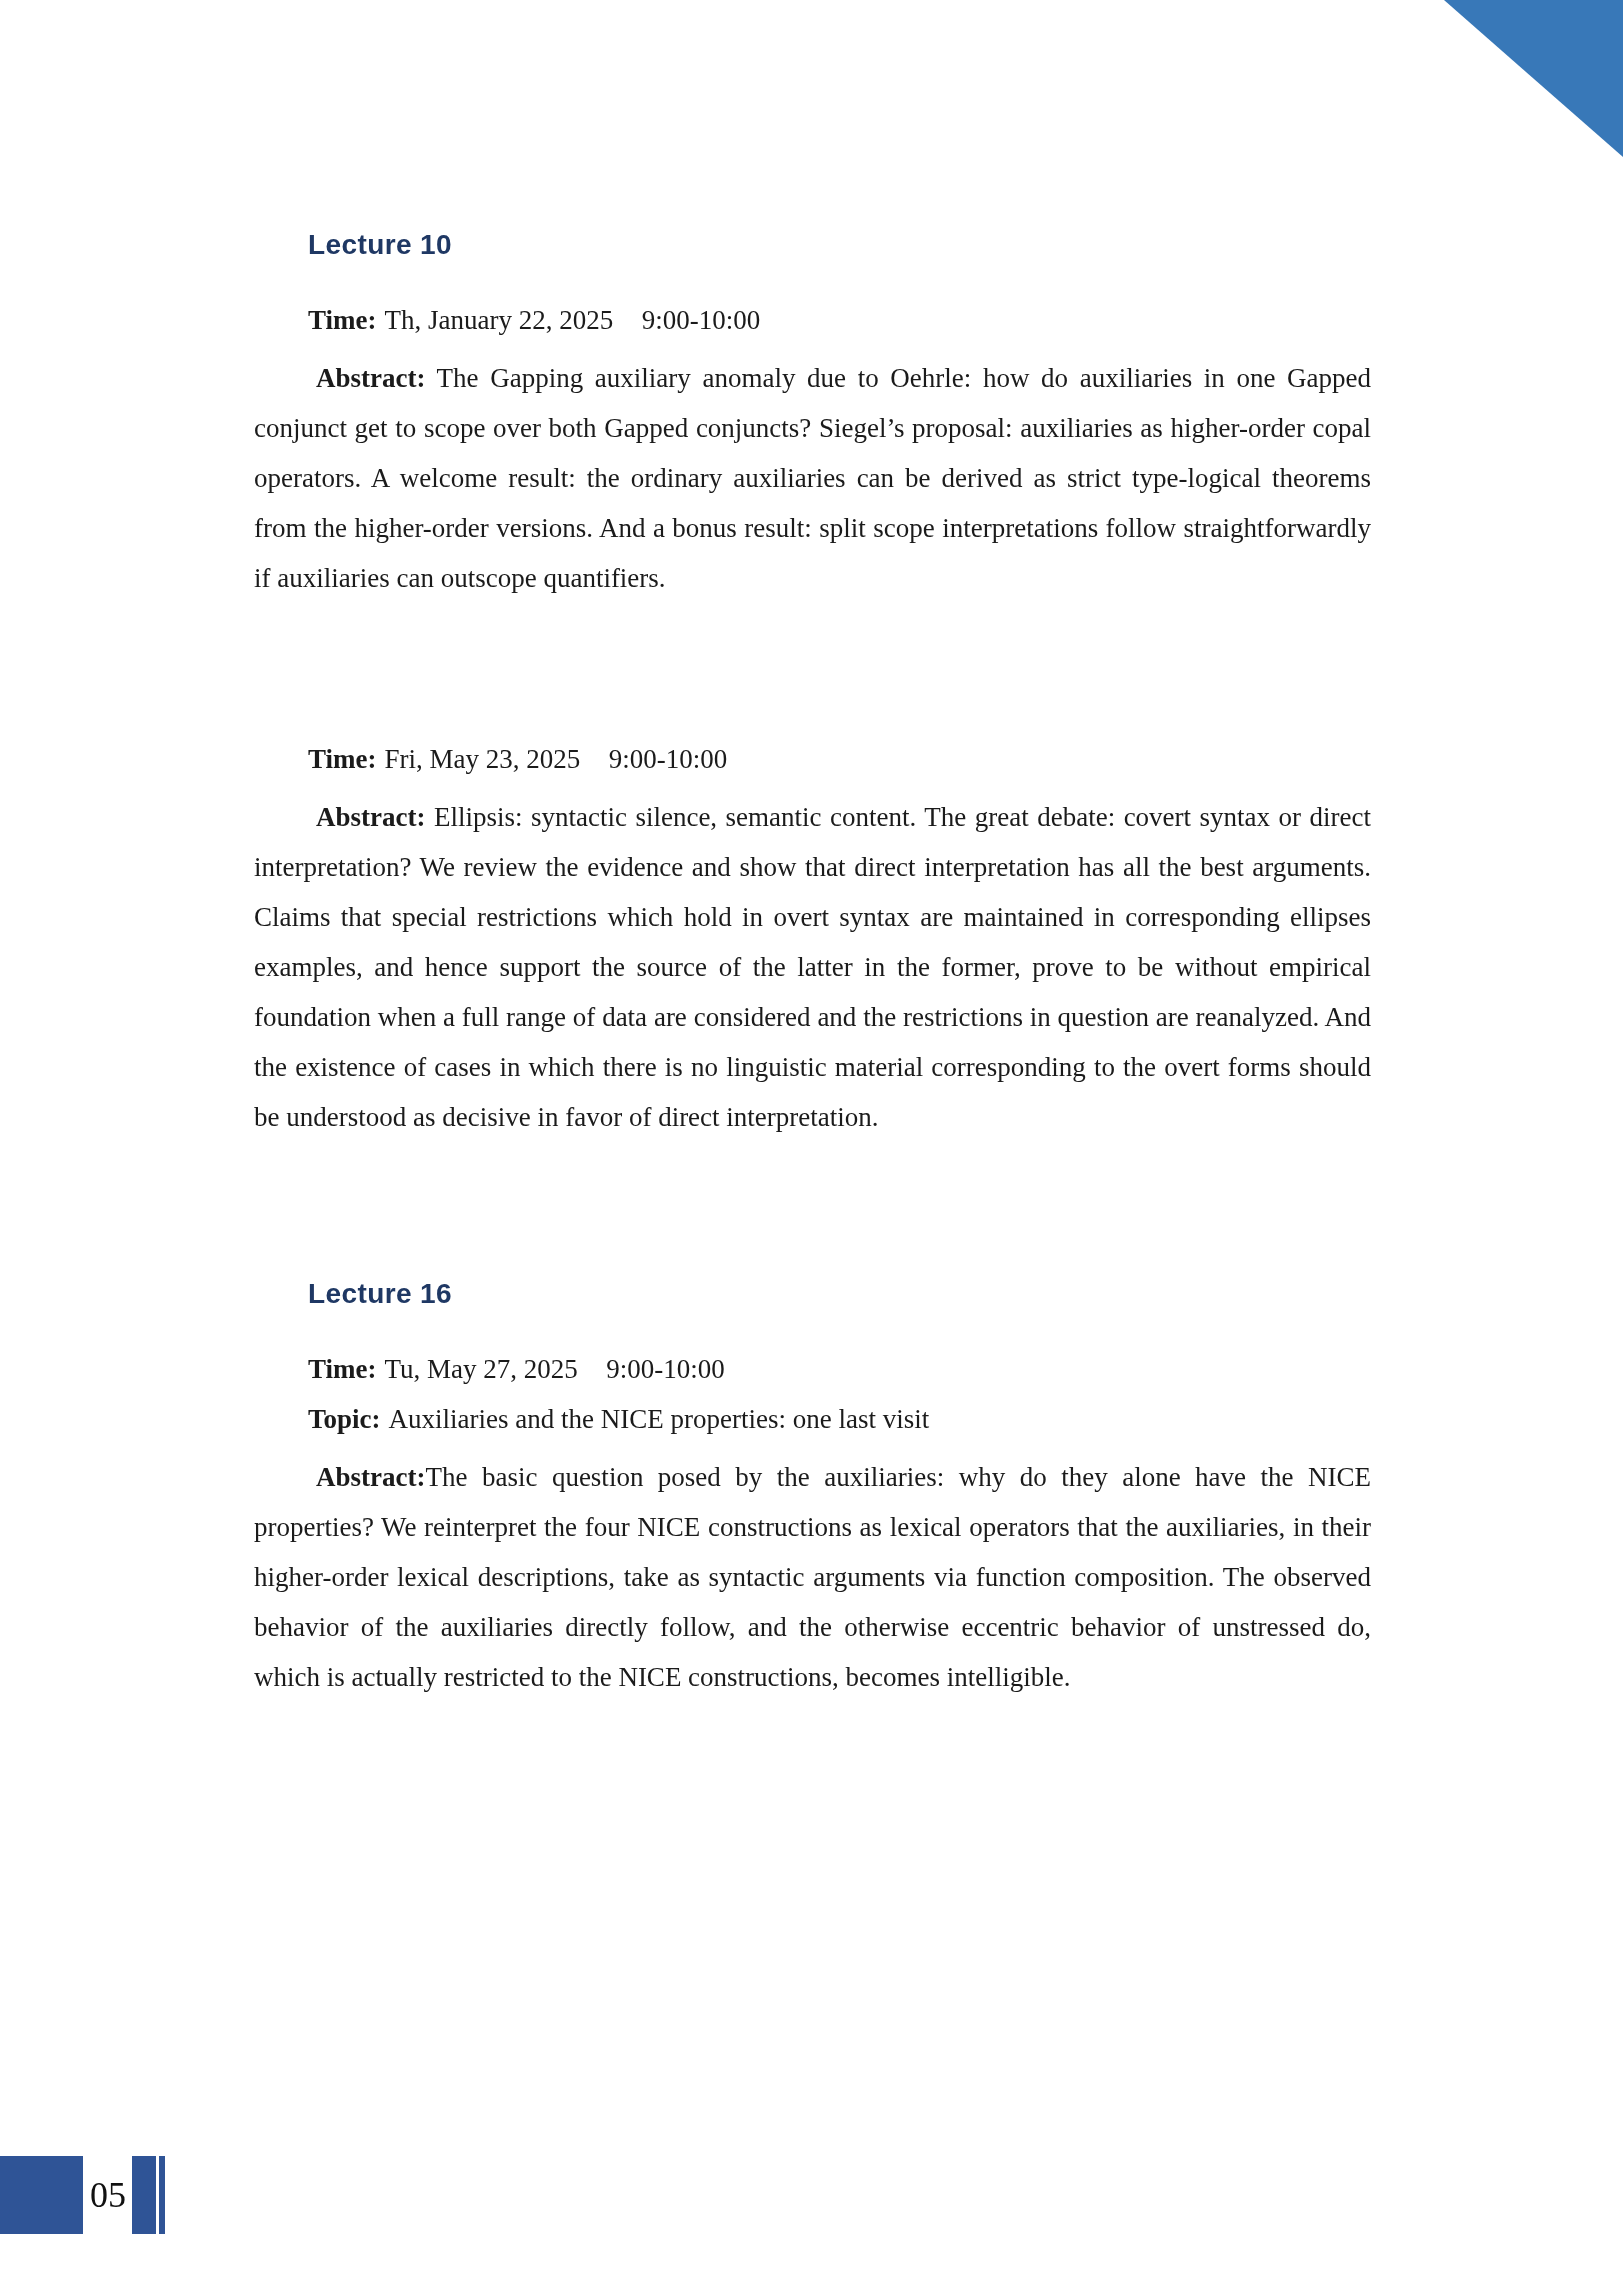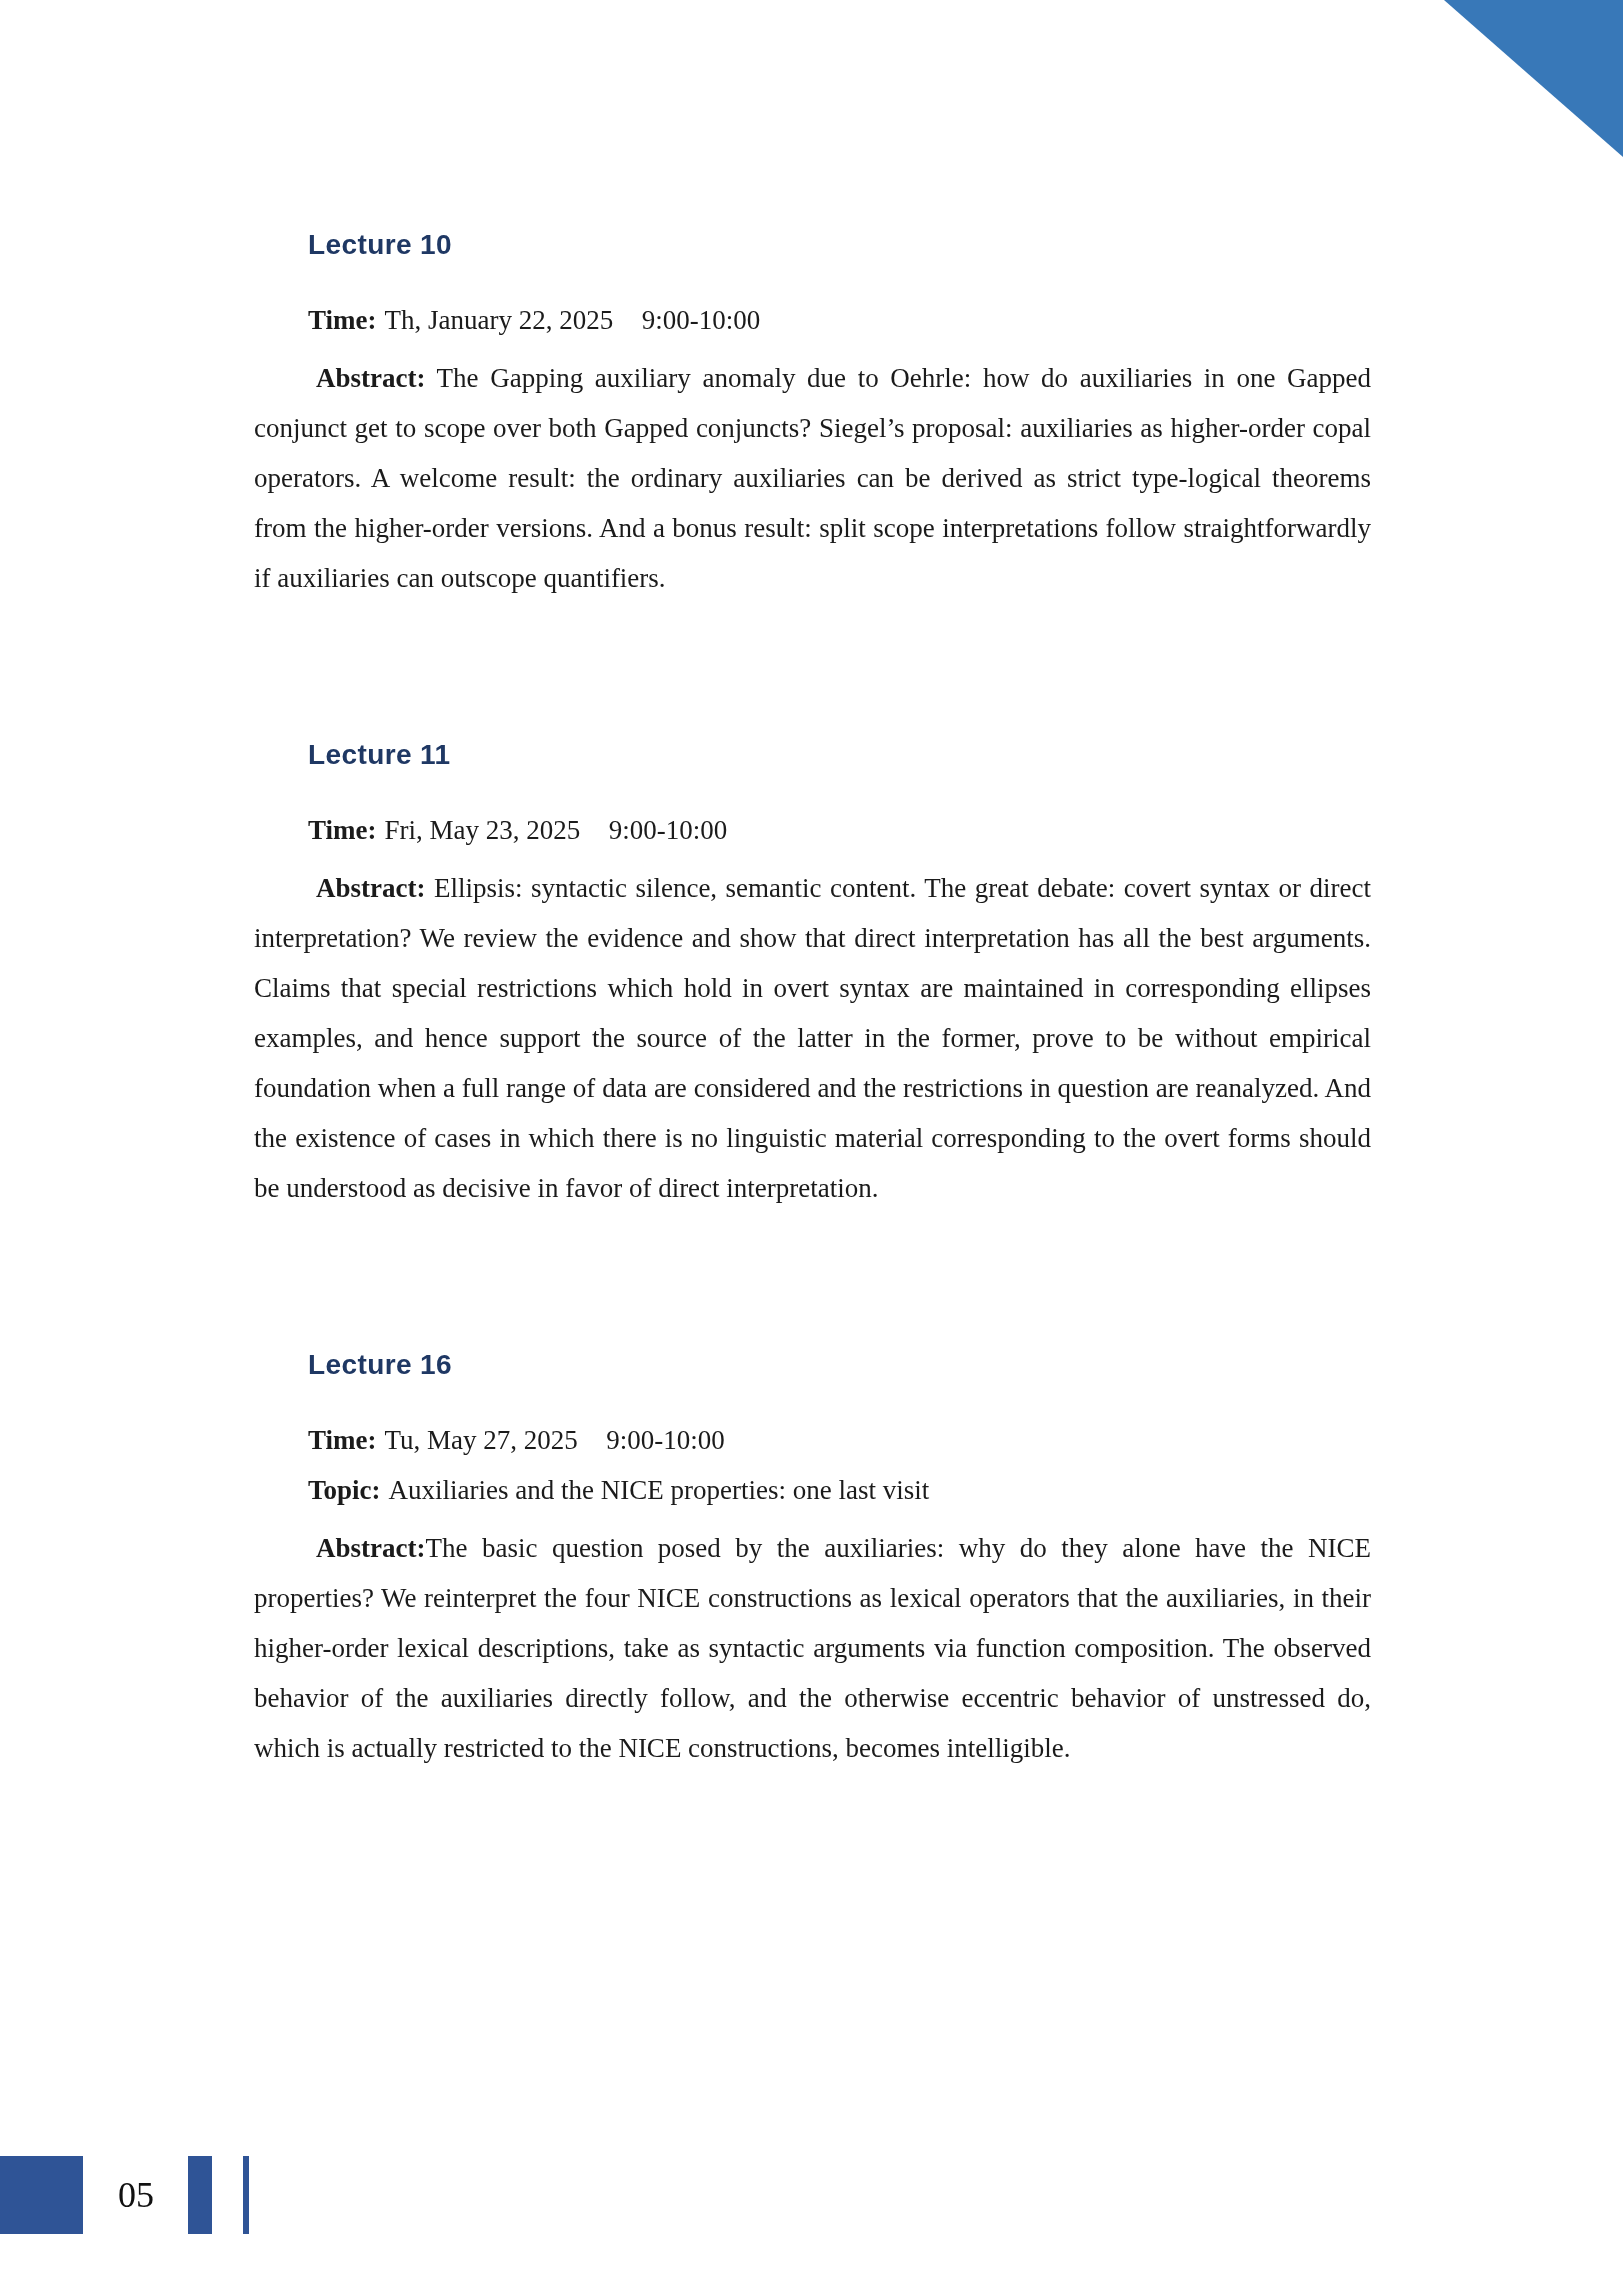--- a/index.html
+++ b/index.html
@@ -65,21 +65,20 @@
   .abstract .flabel { margin-right: 0; }
 
   
   .pagefoot {
     position: absolute;
     left: 0;
     top: 2156px;
     height: 78px;
     display: flex;
     align-items: stretch;
-    gap: 28px;
   }
   .foot-rect {
     width: 83px;
     height: 78px;
     background: var(--bars, #2f5496);
   }
   .foot-num {
     font-family: "Liberation Serif", serif;
     font-size: 36px;
     line-height: 78px;
@@ -107,21 +106,20 @@
 
   <div class="content">
 
     <section class="lecture">
       <h2 class="lec-title">Lecture 10</h2>
       <p class="field"><b class="flabel">Time:</b><span>Th, January 22, 2025</span><span class="timegap">9:00-10:00</span></p>
       <p class="abstract"><b class="flabel">Abstract:</b><span> The Gapping auxiliary anomaly due to Oehrle:  how do auxiliaries in one Gapped conjunct get to scope over both Gapped conjuncts? Siegel’s proposal: auxiliaries as higher-order copal operators. A welcome result: the ordinary auxiliaries can be derived as strict type-logical theorems from the higher-order versions. And a bonus result: split scope interpretations follow straightforwardly if auxiliaries can outscope quantifiers.</span></p>
     </section>
 
     <section class="lecture">
-      <h2 class="lec-title">Lecture 11</h2>
       <p class="field"><b class="flabel">Time:</b><span>Fri, May 23, 2025</span><span class="timegap">9:00-10:00</span></p>
       <p class="abstract"><b class="flabel">Abstract:</b><span> Ellipsis: syntactic silence, semantic content. The great debate: covert syntax or direct interpretation? We review the evidence and show that direct interpretation has all the best arguments. Claims that special restrictions which hold in overt syntax are maintained in corresponding ellipses examples, and hence support the source of the latter in the former, prove to be without empirical foundation when a full range of data are considered and the restrictions in question are reanalyzed. And the existence of cases in which there is no linguistic material corresponding to the overt forms should be understood as decisive in favor of direct interpretation.</span></p>
     </section>
 
     <section class="lecture">
       <h2 class="lec-title">Lecture 16</h2>
       <p class="field"><b class="flabel">Time:</b><span>Tu, May 27, 2025</span><span class="timegap">9:00-10:00</span></p>
       <p class="field"><b class="flabel">Topic:</b><span>Auxiliaries and the NICE properties: one last visit</span></p>
       <p class="abstract"><b class="flabel">Abstract:</b><span>The basic question posed by the auxiliaries: why do they alone have the NICE properties? We reinterpret the four NICE constructions as lexical operators that the auxiliaries, in their higher-order lexical descriptions, take as syntactic arguments via function composition. The observed behavior of the auxiliaries directly follow, and the otherwise eccentric behavior of unstressed do, which is actually restricted to the NICE constructions, becomes intelligible.</span></p>
     </section>

